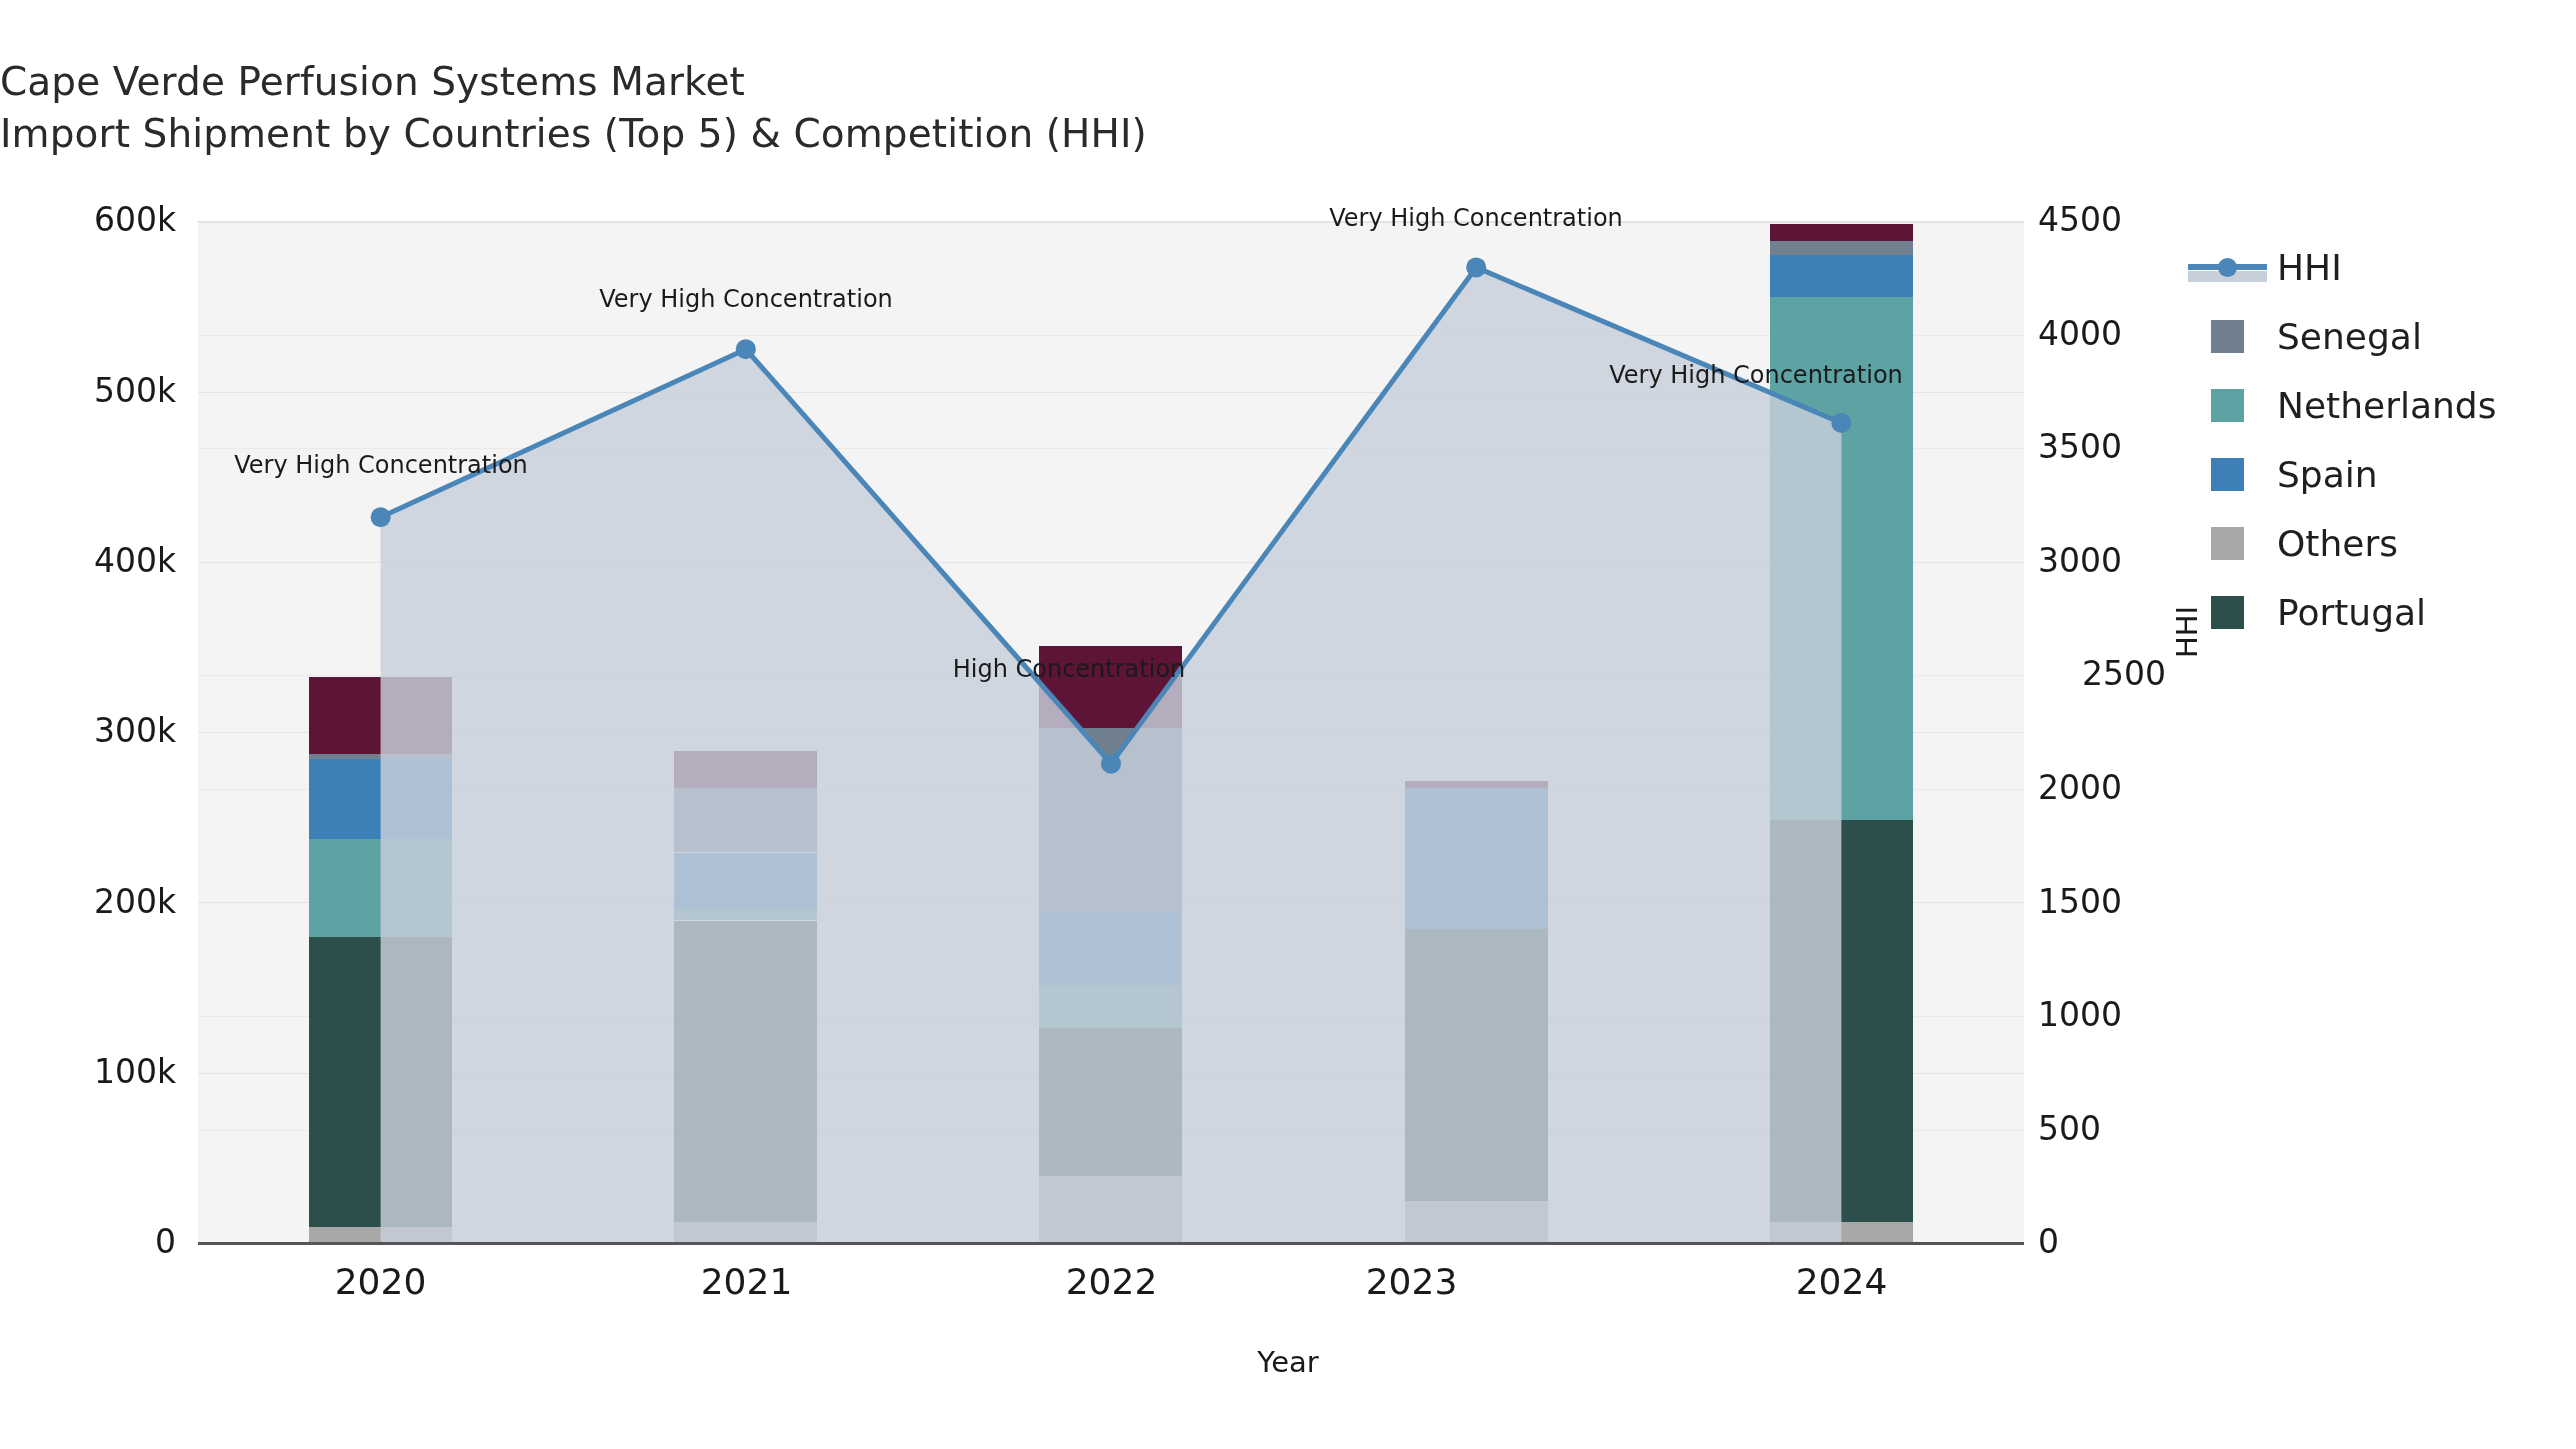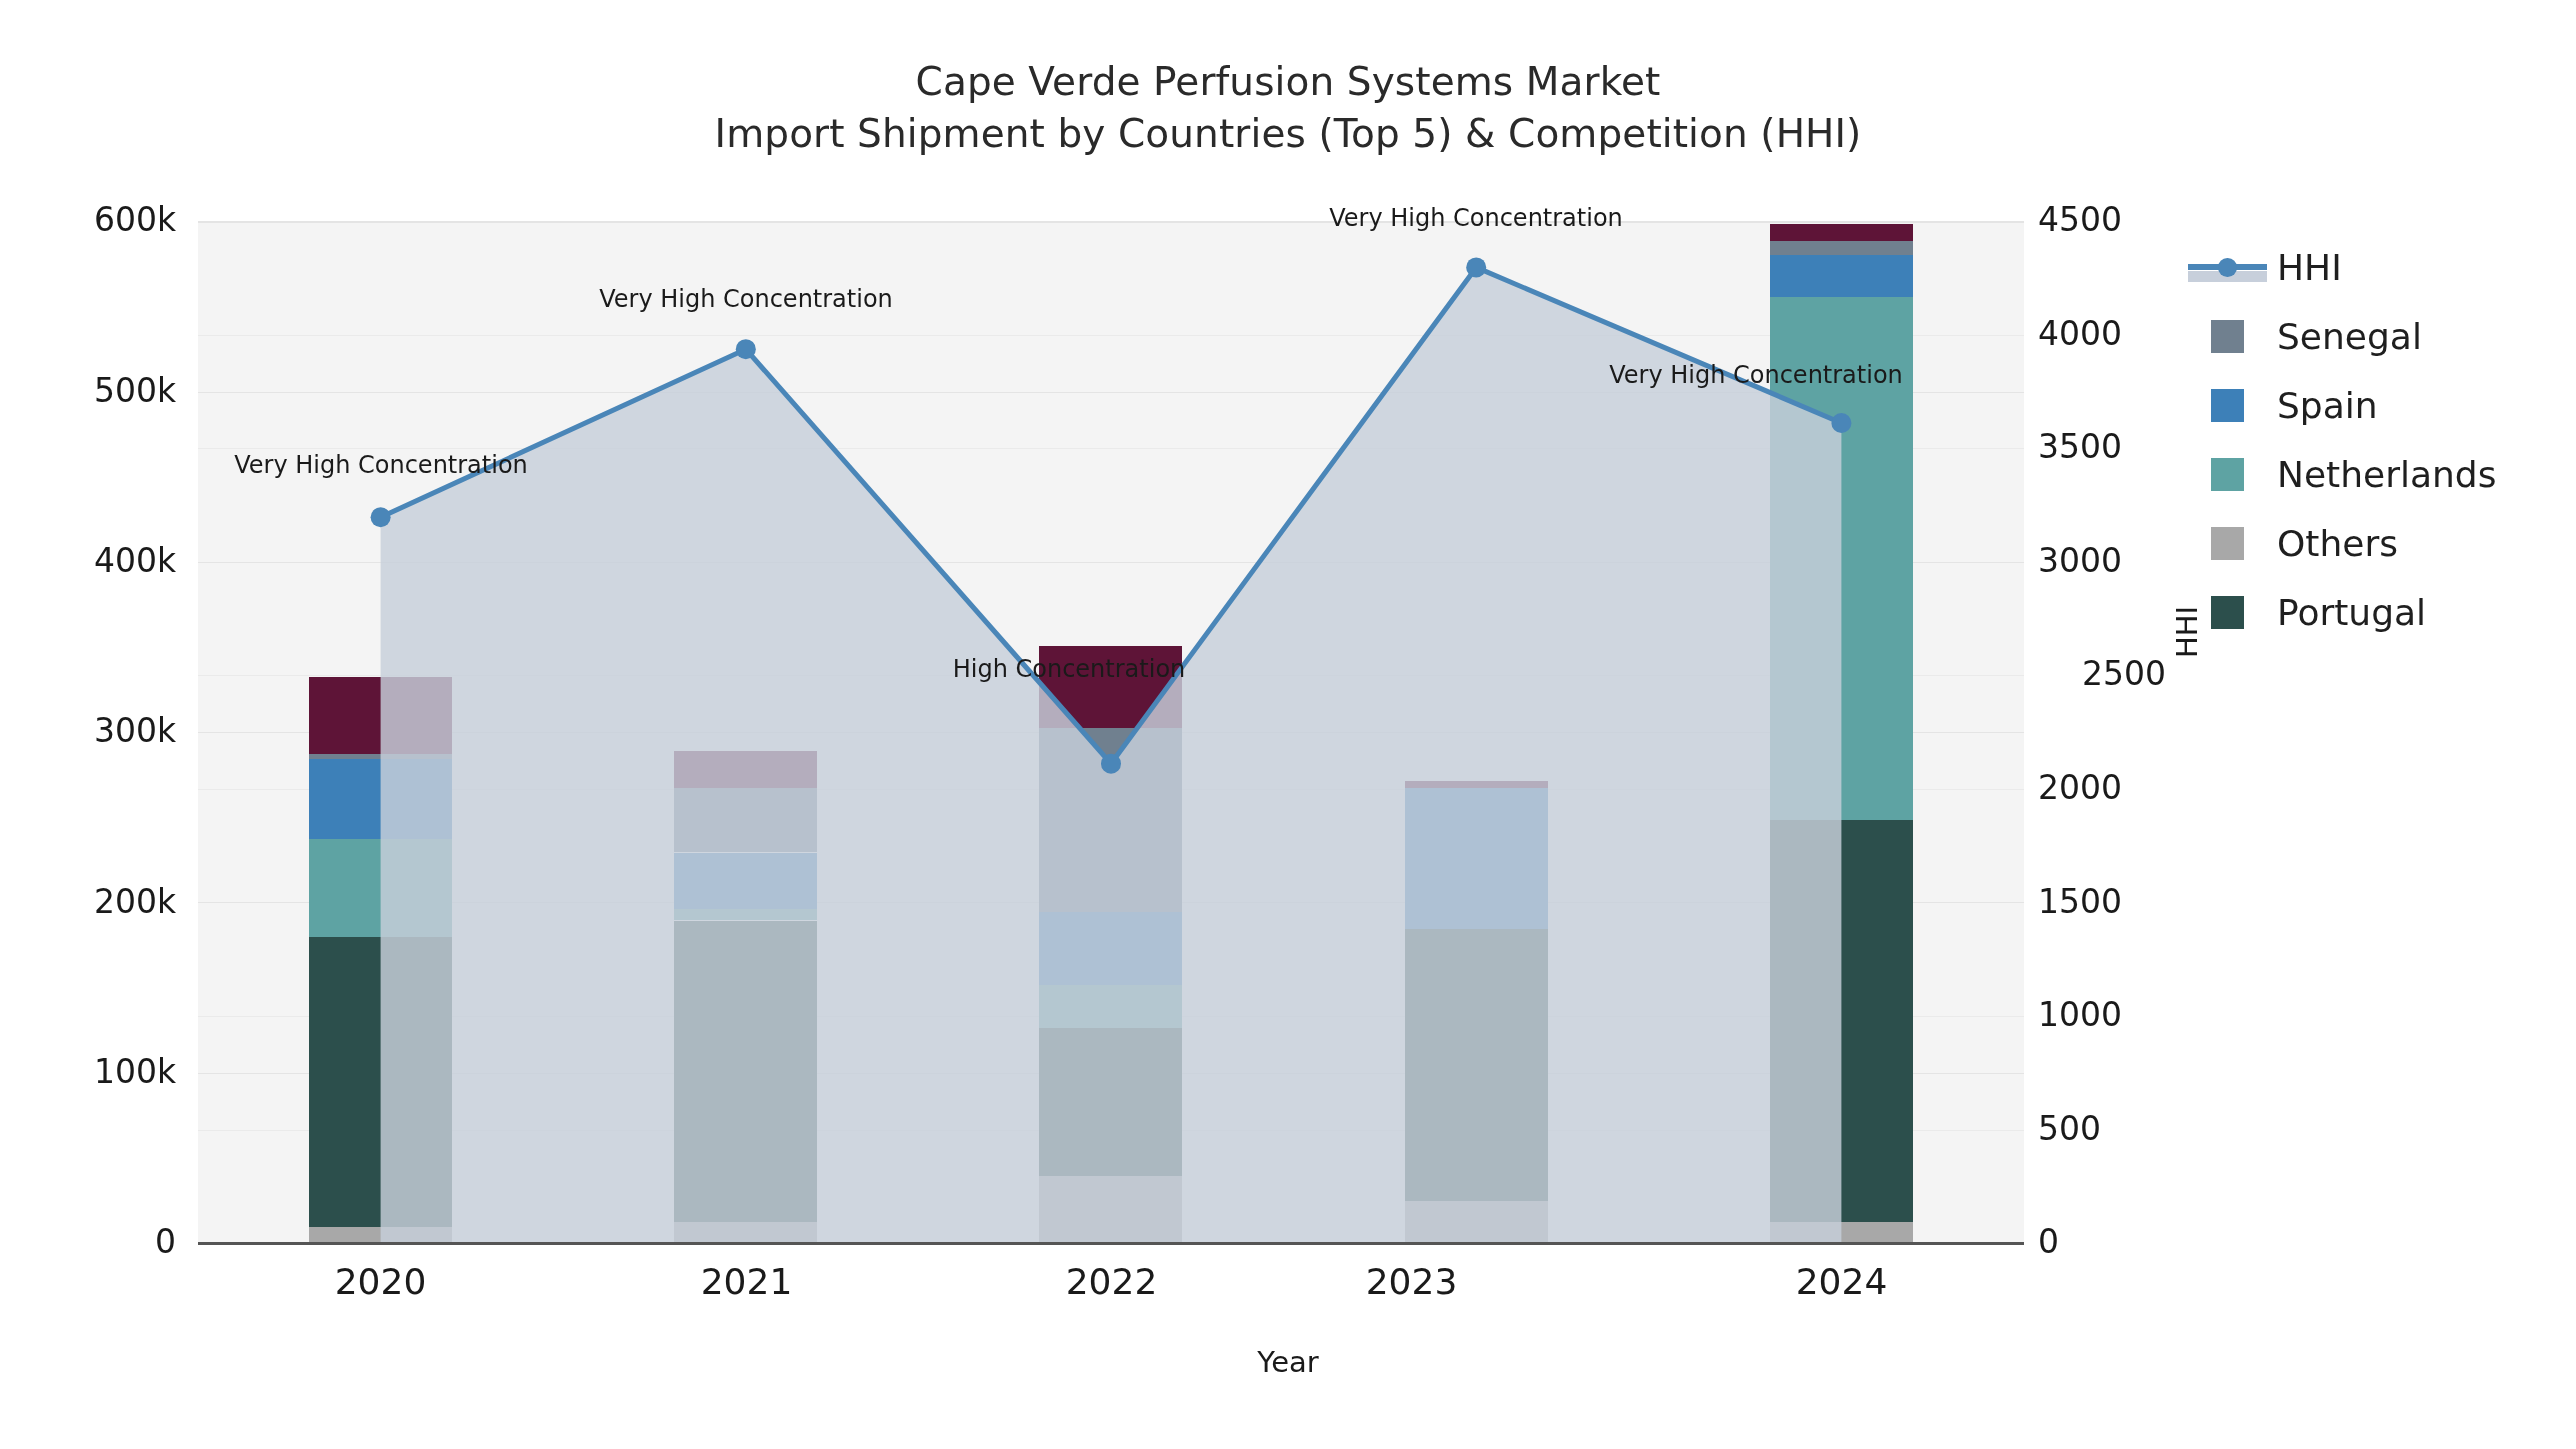--- a/index.html
+++ b/index.html
@@ -5,21 +5,21 @@
   html,body{margin:0;padding:0;}
   body{
     width:2576px;height:1449px;background:#ffffff;
     font-family:"DejaVu Sans","Liberation Sans",sans-serif;
     overflow:hidden;position:relative;
   }
   #root{position:absolute;inset:0;}
 
   
   #title-block{
-    position:absolute;left:0;right:0;top:56px;text-align:center;
+    position:absolute;left:0;right:0;top:56px;
     color:#2a2a2a;pointer-events:none;
   }
   #title-block .tline{font-size:39px;line-height:1.33;letter-spacing:0.1px;}
 
   
   #plot{
     position:absolute;left:198px;top:222px;width:1826px;height:1022px;
     background:#f4f4f4;
   }
   #plot-inner{position:absolute;inset:0;overflow:visible;}
@@ -214,28 +214,28 @@
           <span class="lstroke"></span>
           <span class="ldot"></span>
         </span>
         <span class="legend-label">HHI</span>
       </div>
       <div class="legend-row">
         <span class="legend-swatch" style="background: rgb(112, 128, 143);"></span>
         <span class="legend-label">Senegal</span>
       </div>
       <div class="legend-row">
+        <span class="legend-swatch" style="background: rgb(94, 163, 163);"></span>
+        <span class="legend-label">Netherlands</span>
+      </div>
+      <div class="legend-row">
         <span class="legend-swatch" style="background: rgb(61, 128, 184);"></span>
         <span class="legend-label">Spain</span>
       </div>
       <div class="legend-row">
-        <span class="legend-swatch" style="background: rgb(94, 163, 163);"></span>
-        <span class="legend-label">Netherlands</span>
-      </div>
-      <div class="legend-row">
         <span class="legend-swatch" style="background: rgb(168, 168, 168);"></span>
         <span class="legend-label">Others</span>
       </div>
       <div class="legend-row">
         <span class="legend-swatch" style="background: rgb(44, 79, 76);"></span>
         <span class="legend-label">Portugal</span>
       </div>
     </div>
 
 </div>

